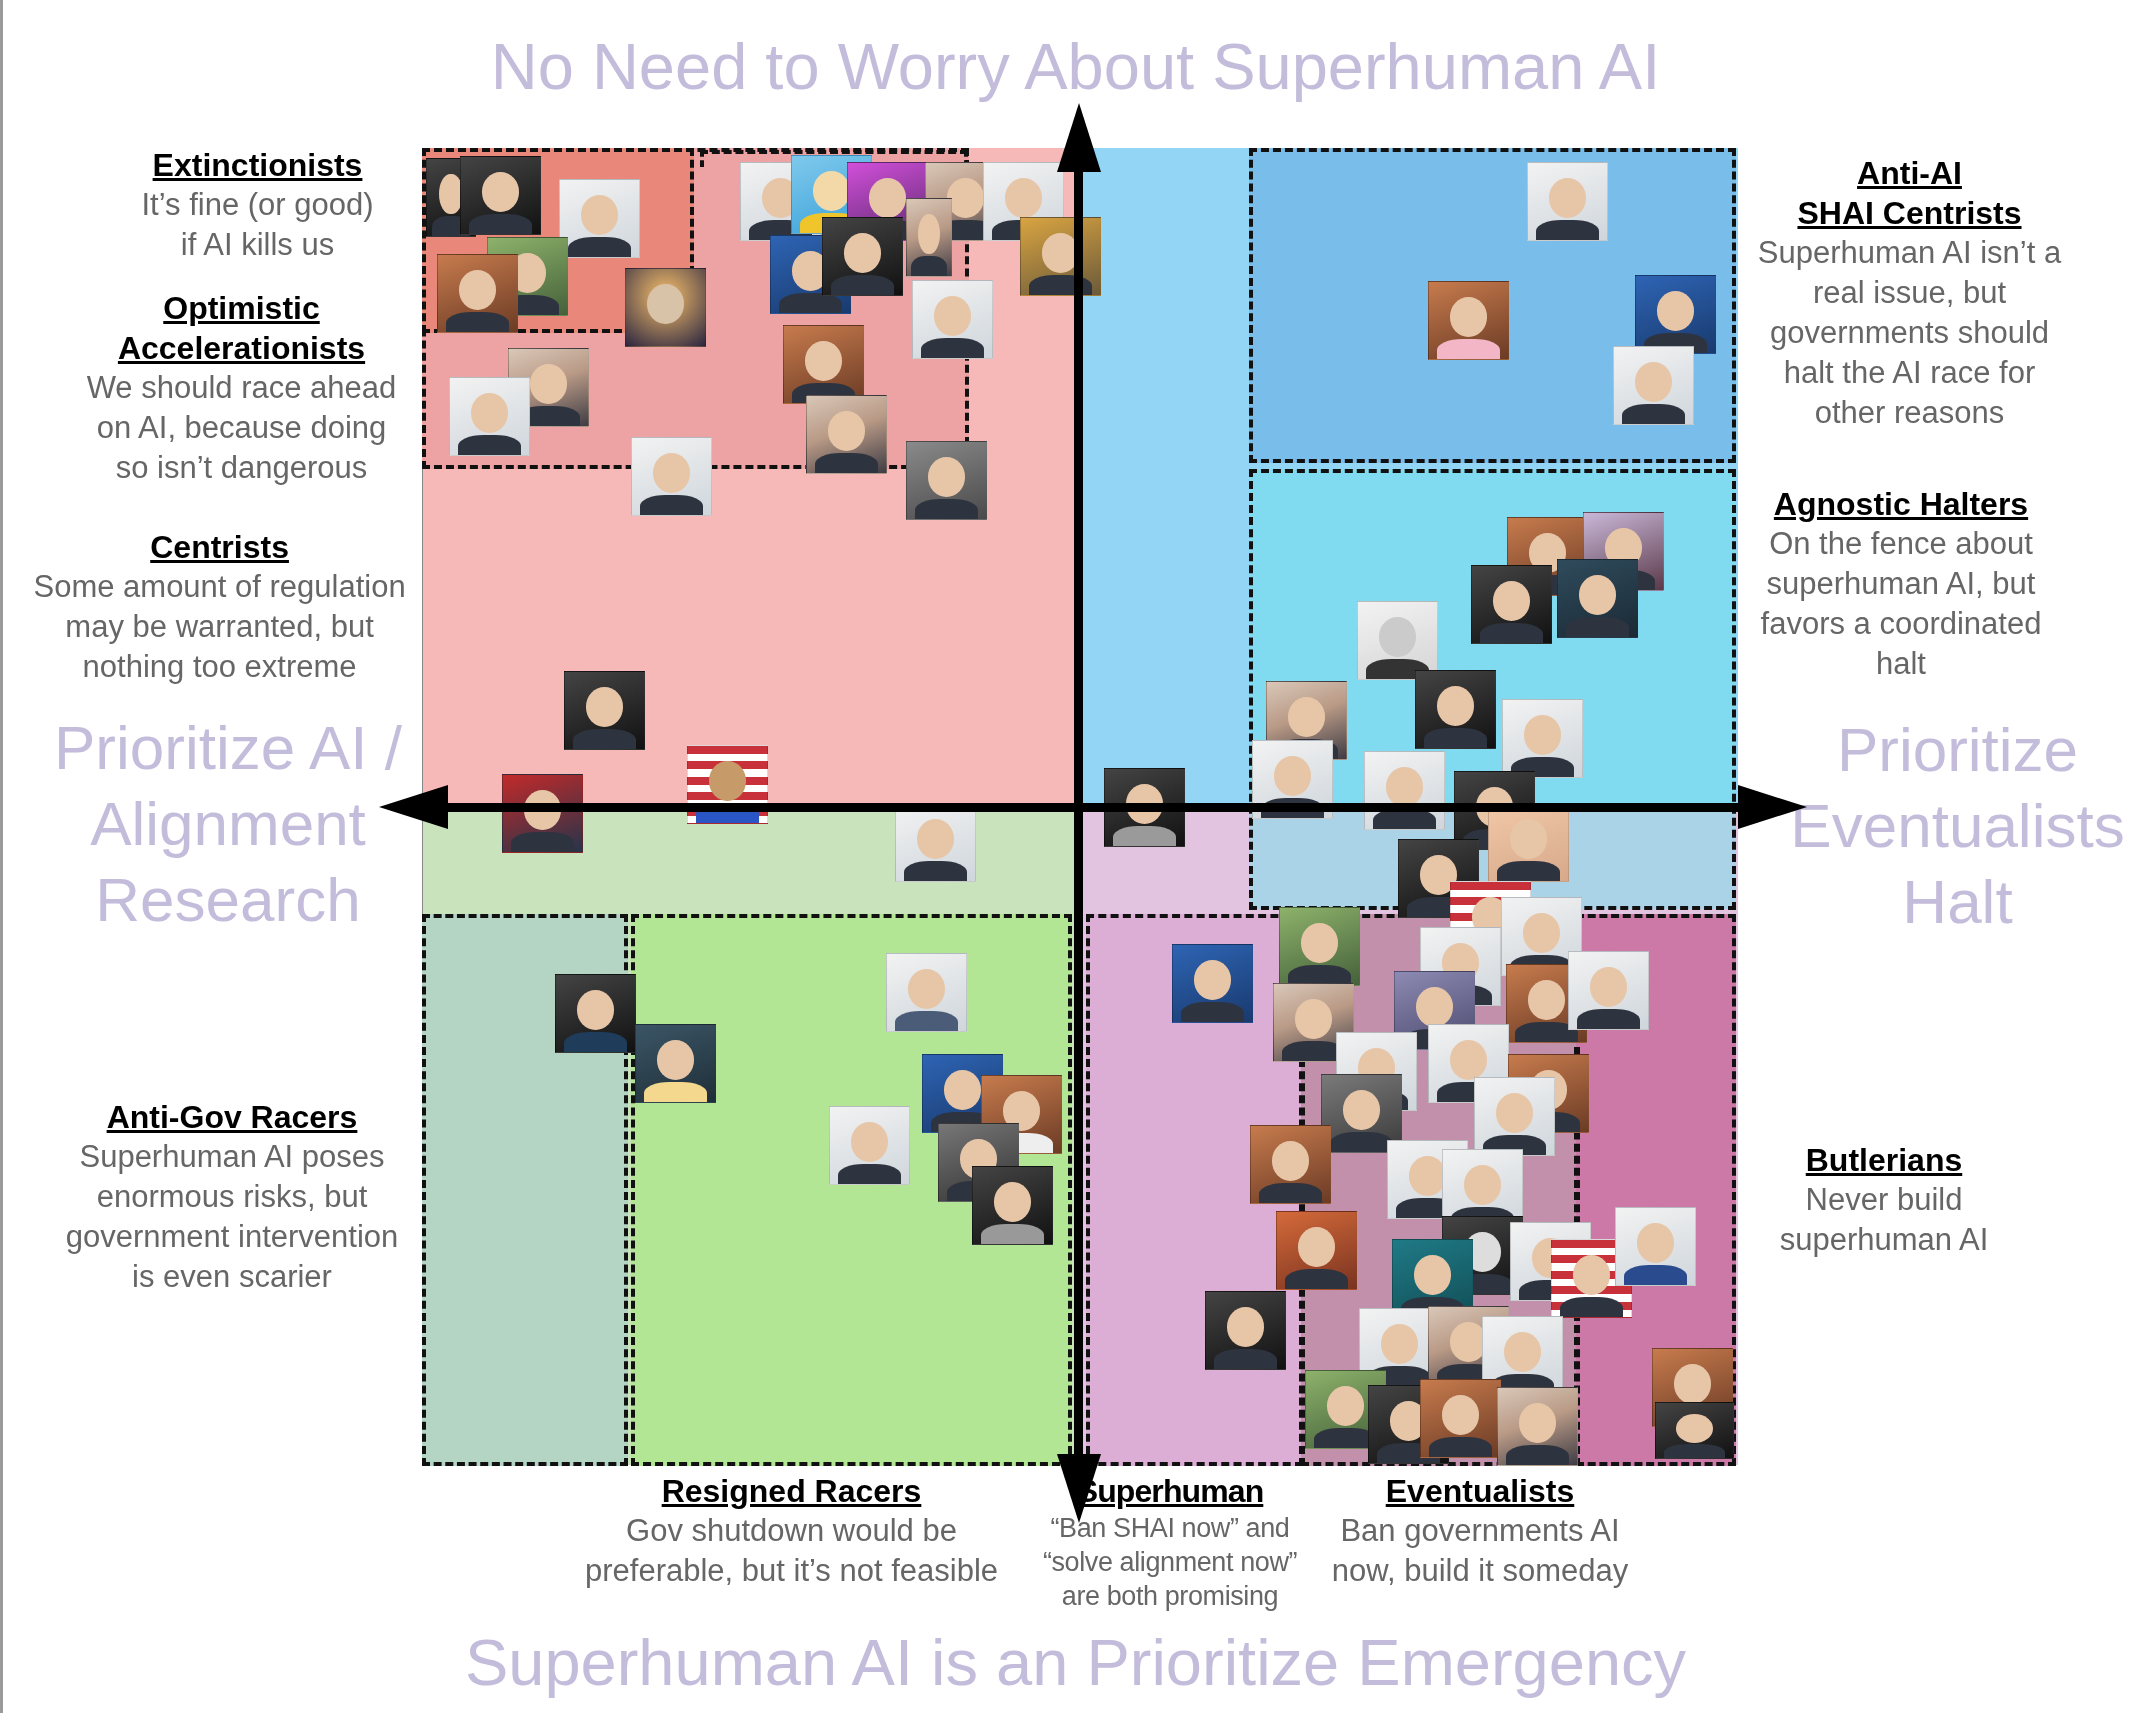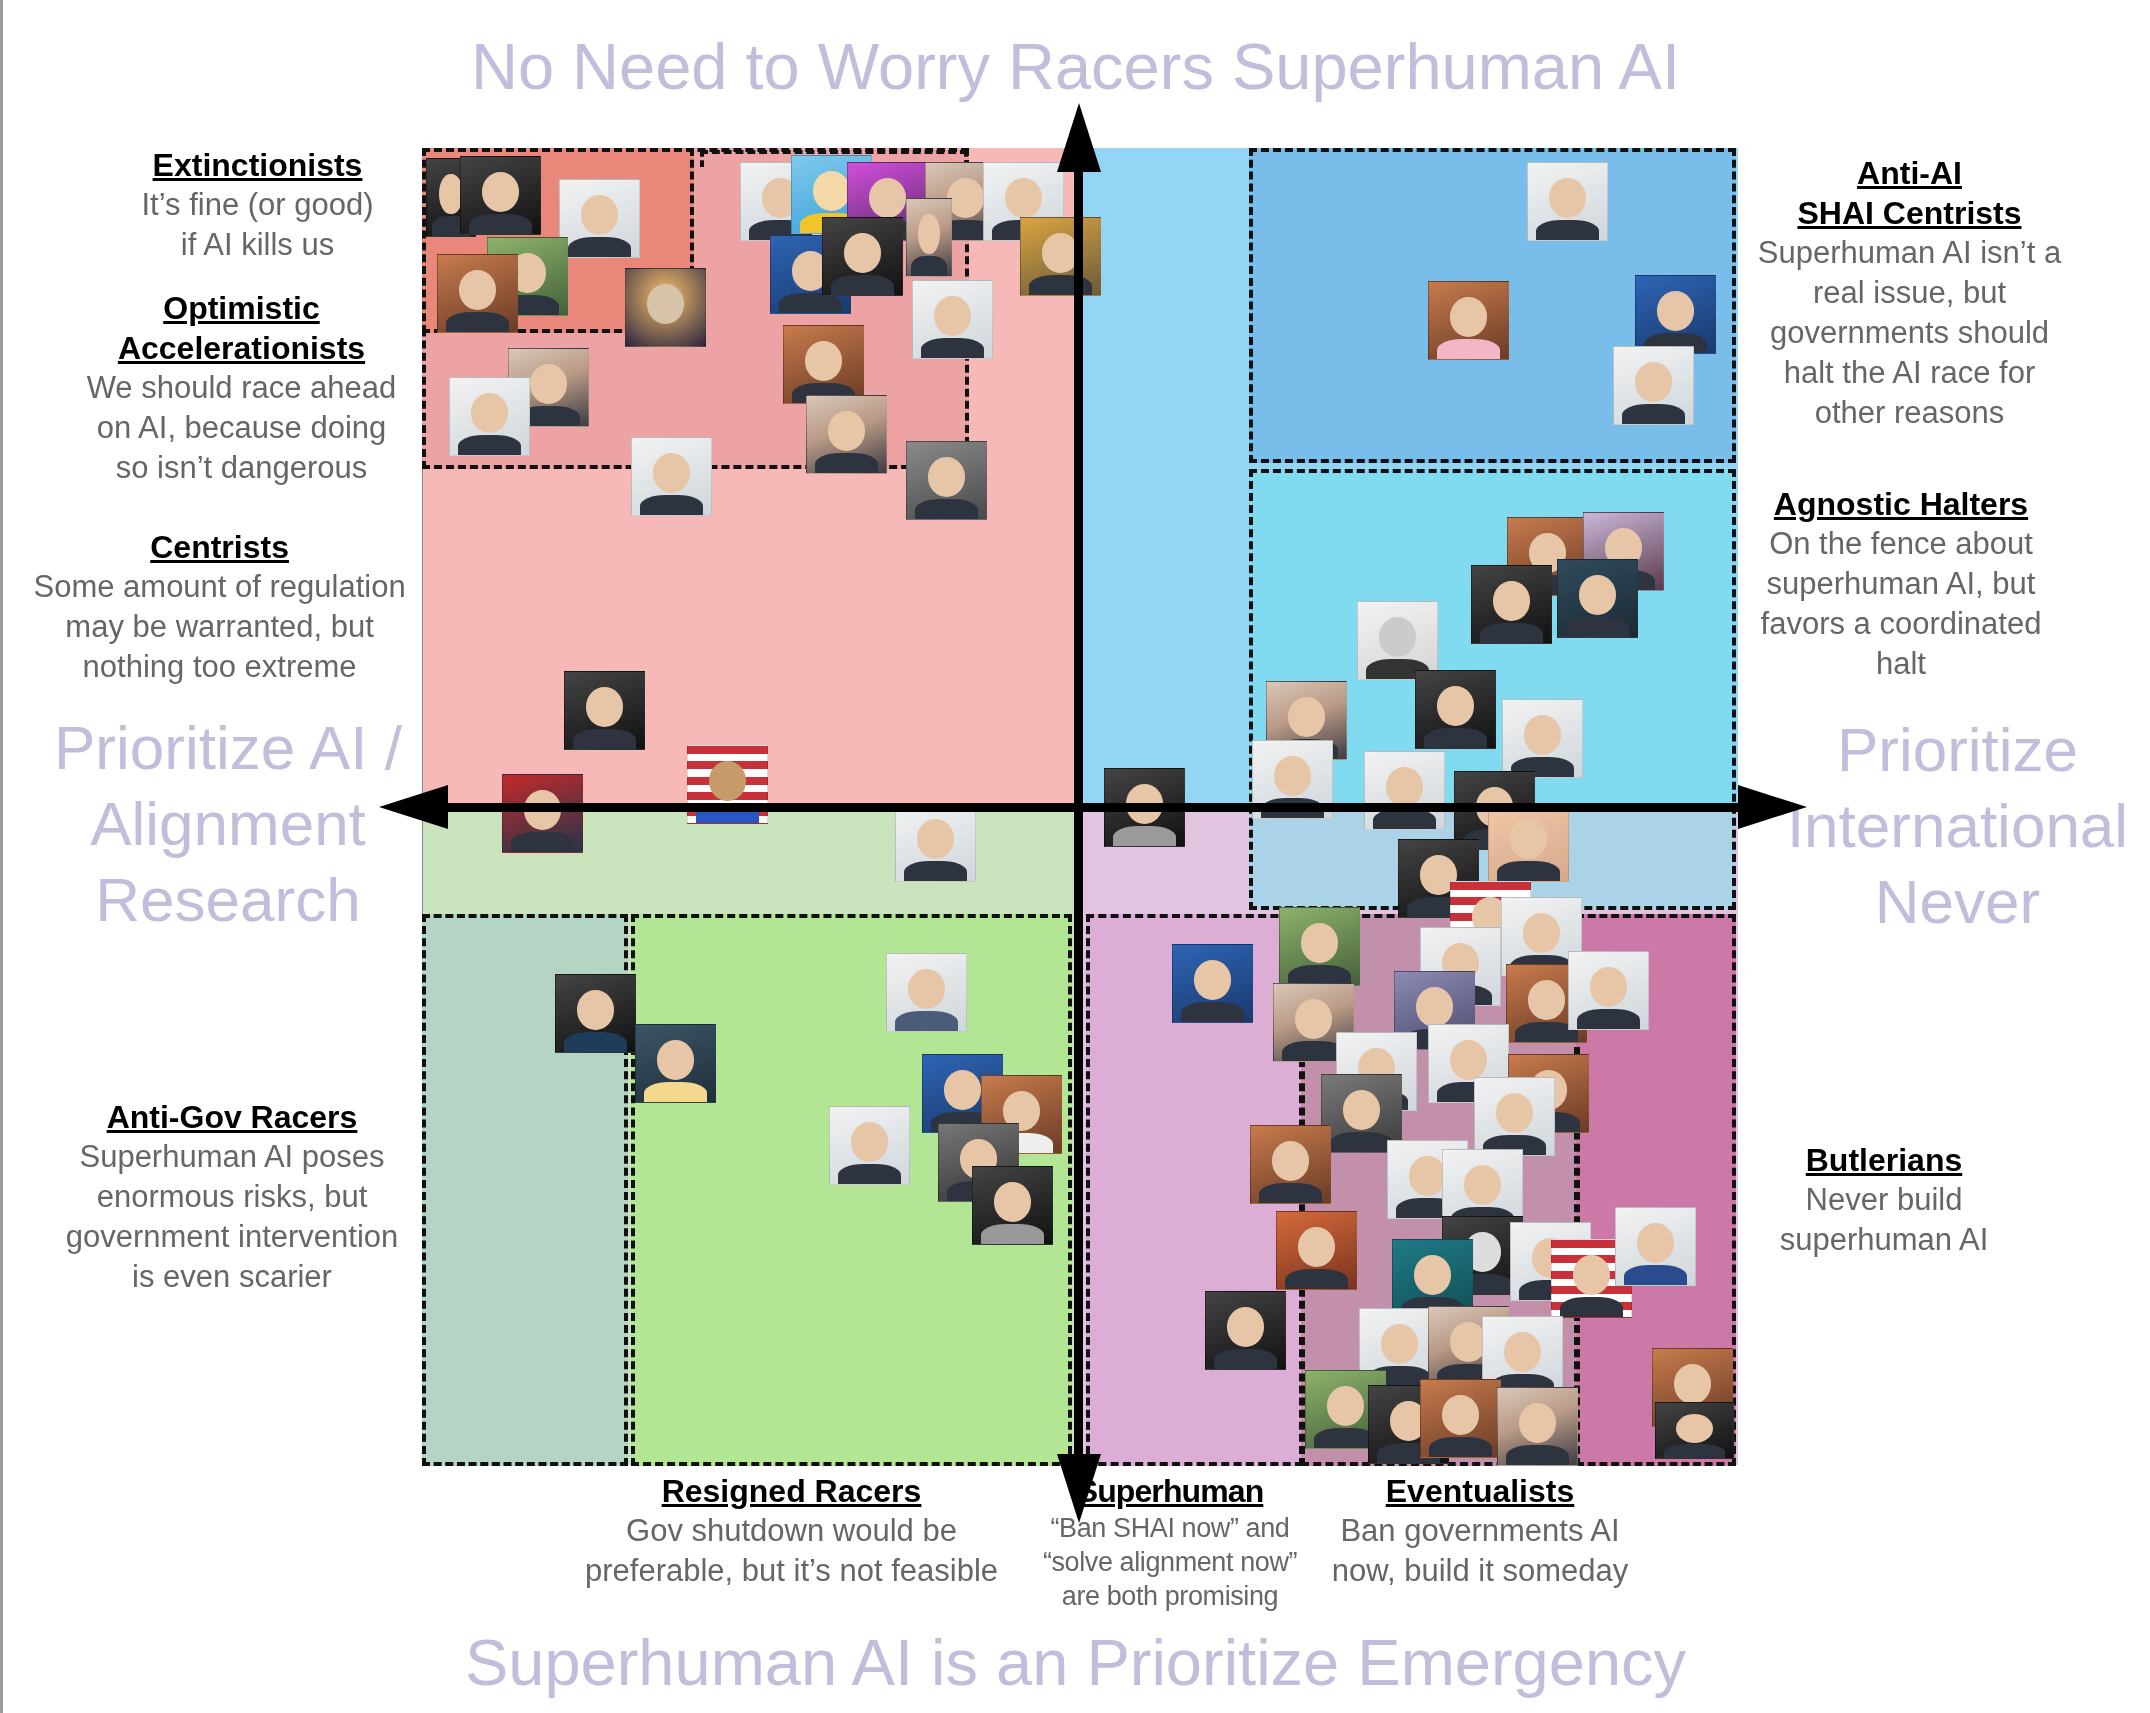--- a/index.html
+++ b/index.html
@@ -39,24 +39,24 @@
   .photo.green { background:linear-gradient(160deg,#8db26b,#45613a); }
   .photo.flag { background:repeating-linear-gradient(180deg,#c8313a 0 7.7px,#ffffff 7.7px 15.5px); }
   .photo.cartoon .face { background:#f4d9a8; }
   .photo.blue { background:linear-gradient(160deg,#2e64b4,#193a6e); }
 </style>
 </head>
 <body>
 
 <div class="left-rule"></div>
 
-<div class="axis-title axis-top">No Need to Worry Racers Superhuman AI</div>
+<div class="axis-title axis-top">No Need to Worry About Superhuman AI</div>
 <div class="axis-title axis-bottom">Superhuman AI is an Prioritize Emergency</div>
 <div class="axis-title axis-left">Prioritize AI / Alignment Research</div>
-<div class="axis-title axis-right">Prioritize International Never</div>
+<div class="axis-title axis-right">Prioritize Eventualists Halt</div>
 
 <div class="region" style="left:422px;top:148px;width:656px;height:659px;background:#f7b8b8;border-left:1.7px solid #888;"></div>
 <div class="region" style="left:1078px;top:148px;width:660px;height:659px;background:#93d5f4;"></div>
 <div class="region" style="left:422px;top:807px;width:656px;height:658px;background:#c9e4bd;border-left:1.7px solid #888;"></div>
 <div class="region" style="left:1078px;top:807px;width:660px;height:658px;background:#e2c3e0;"></div>
 
 <div class="region dashed" style="left:422px;top:148px;width:547px;height:321px;background:#eda3a3;"></div>
 <div class="region dashed" style="left:422px;top:148px;width:272px;height:185px;background:#e8877a;"></div>
 <div class="region dashed" style="left:700px;top:150px;width:268px;height:17px;border-bottom:none;border-left-width:4.3px;background:transparent;"></div>
 

